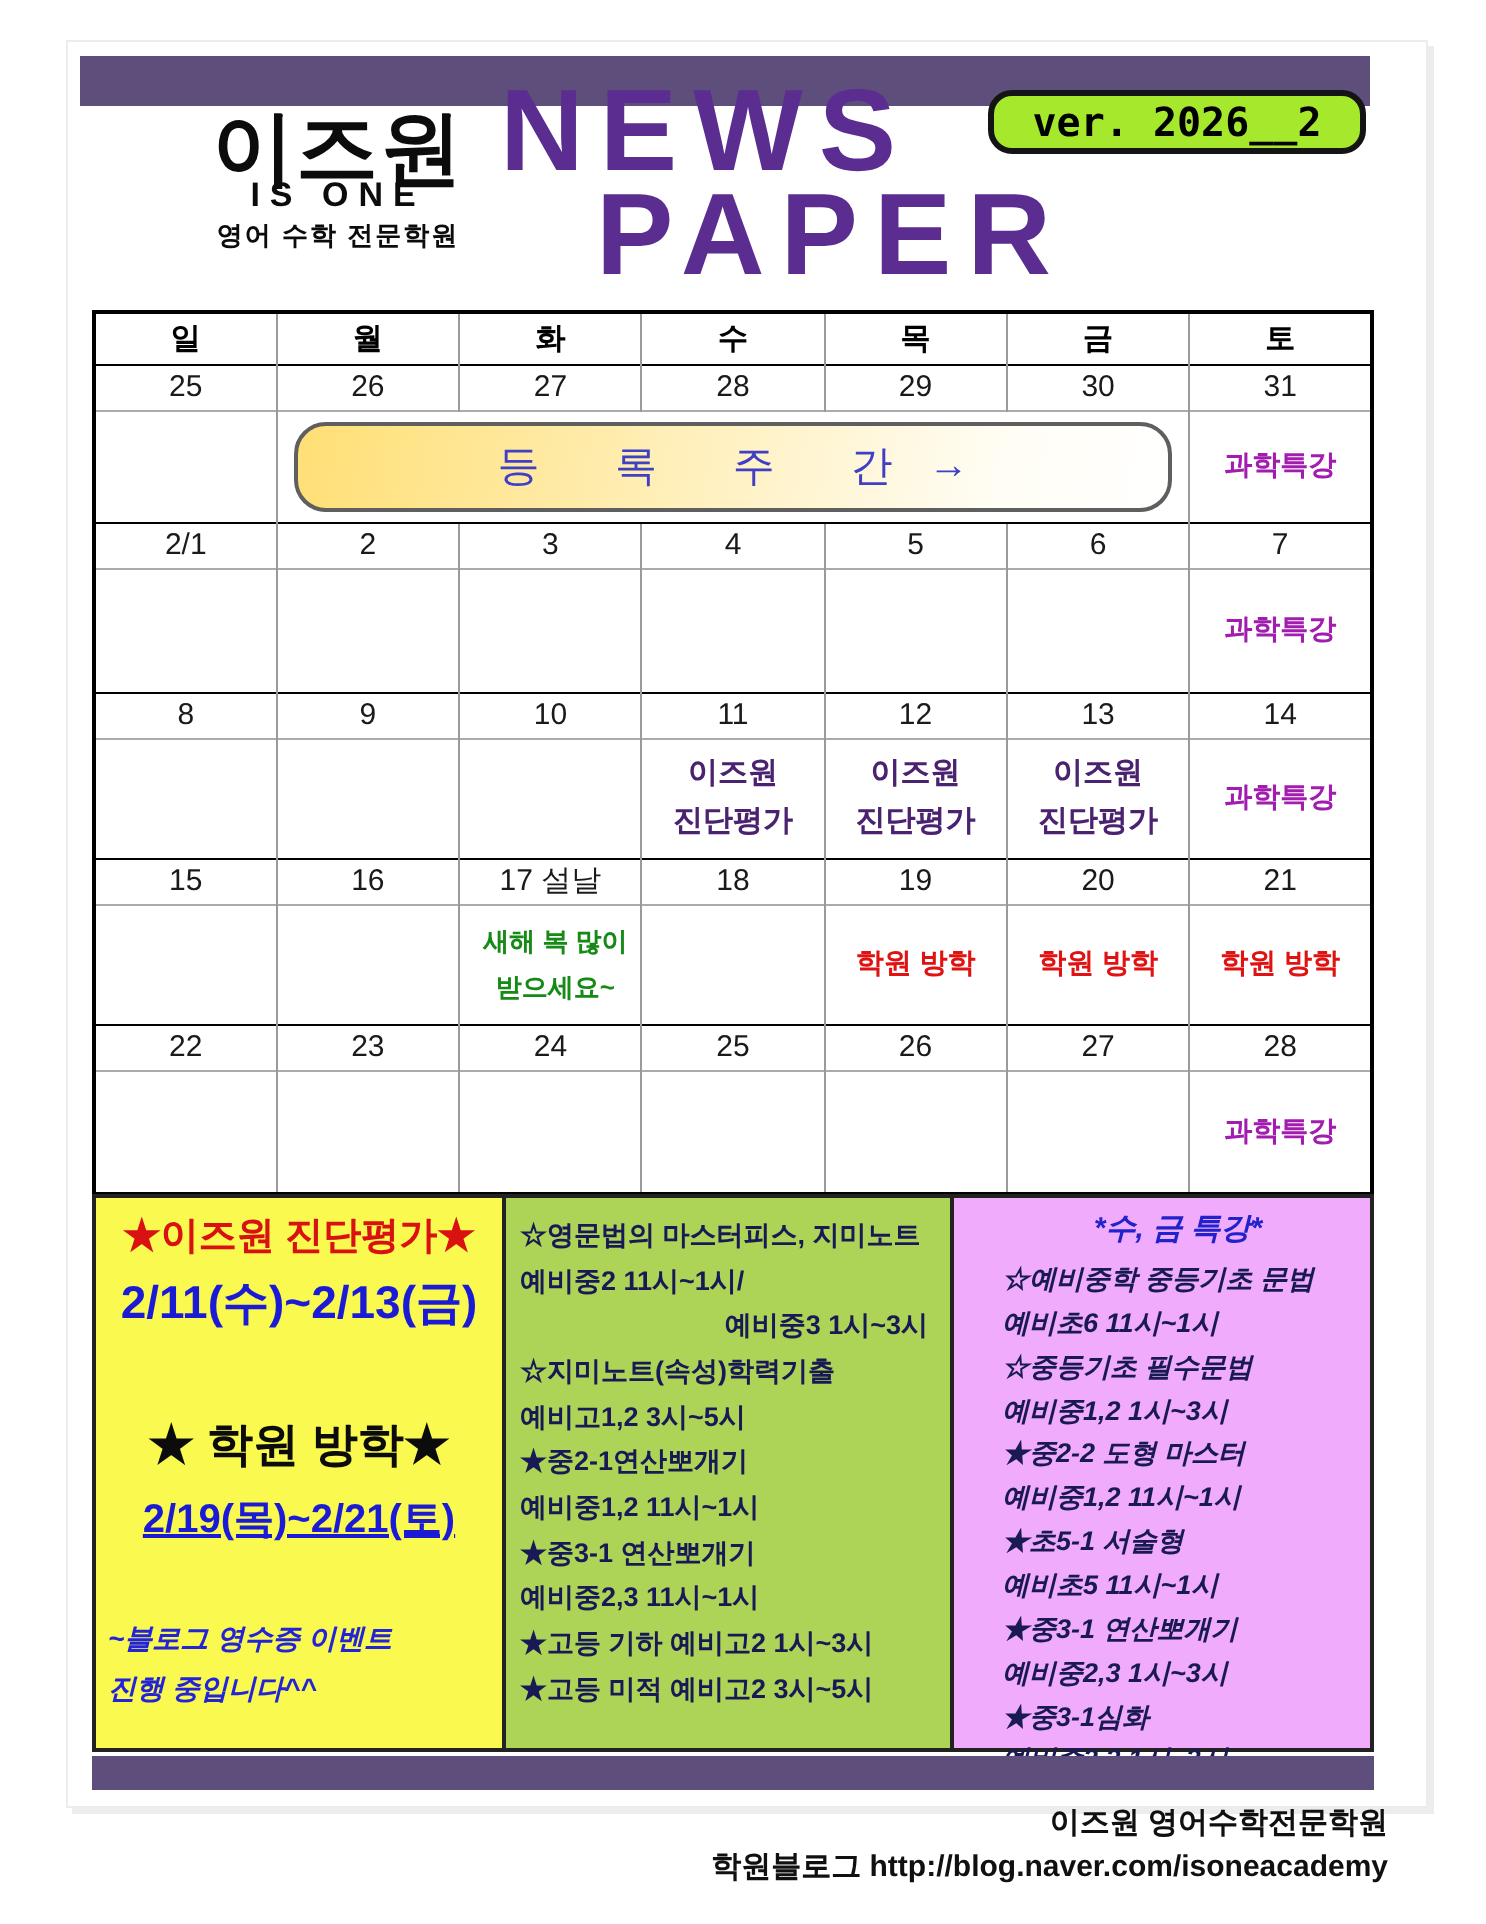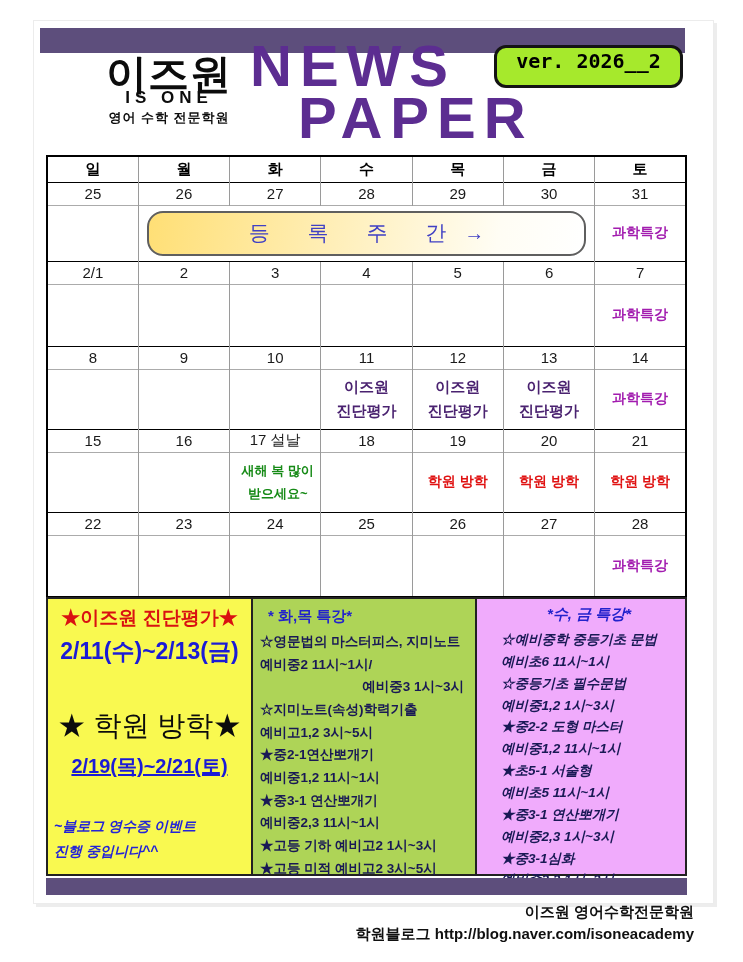--- a/index.html
+++ b/index.html
@@ -13,21 +13,21 @@
 
   .logo { position:absolute; left:84px; top:54px; width:170px; text-align:center; color:#0c0c0c; }
   .logo .kr   { font-size:41px; font-weight:900; letter-spacing:1px; line-height:1.0; }
   .logo .en   { font-size:17px; font-weight:bold; letter-spacing:5px; margin-top:-7px; }
   .logo .tag  { font-size:13px; font-weight:bold; letter-spacing:1px; margin-top:1px; }
 
   .paper-title { position:absolute; left:250px; top:40px; color:#5c2d91;
     font-weight:800; font-size:58px; letter-spacing:8px; line-height:0.9; }
   .paper-title .l2 { margin-left:48px; }
 
-  .ver-badge { position:absolute; left:494px; top:45px; width:189px; height:43px;
+  .ver-badge { position:absolute; left:494px; top:45px; width:189px; height:32px;
     background:#a6e92c; border:3px solid #141414; border-radius:12px;
     font-family:"DejaVu Sans Mono", monospace; font-weight:bold; font-size:20px;
     color:#000; text-align:center; line-height:26px; }
 
   table.cal { position:absolute; left:46px; top:155px; width:641px;
     border-collapse:collapse; table-layout:fixed; border:2px solid #000; }
   table.cal td, table.cal th { border-left:1px solid #9a9a9a; overflow:hidden; }
   table.cal td:first-child, table.cal th:first-child { border-left:none; }
   tr.r-head th { height:26px; font-size:15px; font-weight:bold; color:#000; text-align:center; }
   tr.r-date td { height:23px; border-top:1.6px solid #000; font-size:15px;
@@ -51,21 +51,21 @@
 
   .panels { position:absolute; left:46px; top:597px; width:641px; height:279px; display:flex; }
   .panel  { border:2px solid #222; height:100%; }
   .panel + .panel { border-left:none; }
   .p-yellow { width:207px; background:#f9f950; text-align:center; padding-top:6px; }
   .p-green  { width:224px; background:#aed457; padding:8px 7px 0 7px; }
   .p-mint   { flex:1; background:#f0abfc; padding:6px 8px 0 24px;font-style:italic; }
 
   .p-yellow .t-red   { color:#d91111; font-weight:bold; font-size:19px; }
   .p-yellow .t-blue  { color:#1b1bd6; font-weight:bold; font-size:23px; margin-top:5px; }
-  .p-yellow .t-black { color:#0c0c0c; font-weight:normal; font-size:28px; margin-top:40px; }
+  .p-yellow .t-black { color:#0c0c0c; font-weight:bold; font-size:23px; margin-top:40px; }
   .p-yellow .t-blue2 { color:#1b1bd6; font-weight:bold; font-size:20px; margin-top:8px;text-decoration:underline; }
   .p-yellow .t-note  { color:#2323d8; font-weight:bold; font-style:italic; font-size:14px;
                        text-align:left; padding-left:6px; line-height:1.8; margin-top:34px; }
 
   .p-green .ph, .p-mint .ph { color:#2222cc; font-weight:bold; font-size:15px; margin-bottom:5px; }
   .p-green .ph { padding-left:8px; }
   .p-mint  .ph { text-align:center; }
   .p-line { color:#191955; font-weight:bold; font-size:13.5px; line-height:1.68; white-space:nowrap; }
   .p-mint .p-line { line-height:1.62; }
   .p-line.indent { text-align:right; padding-right:4px; }
@@ -223,21 +223,20 @@
     <div class="t-blue">2/11(수)~2/13(금)</div>
     <div class="t-black">★ 학원 방학★</div>
     <div class="t-blue2">2/19(목)~2/21(토)</div>
     <div class="t-note">
       <div>~블로그 영수증 이벤트</div>
       <div>진행 중입니다^^</div>
     </div>
   </div>
 
   <div class="panel p-green">
-    <div class="ph">* 화,목 특강*</div>
     <div class="p-line">☆영문법의 마스터피스, 지미노트</div>
     <div class="p-line">예비중2 11시~1시/</div>
     <div class="p-line indent">예비중3 1시~3시</div>
     <div class="p-line">☆지미노트(속성)학력기출</div>
     <div class="p-line">예비고1,2 3시~5시</div>
     <div class="p-line">★중2-1연산뽀개기</div>
     <div class="p-line">예비중1,2 11시~1시</div>
     <div class="p-line">★중3-1 연산뽀개기</div>
     <div class="p-line">예비중2,3 11시~1시</div>
     <div class="p-line">★고등 기하 예비고2  1시~3시</div>

